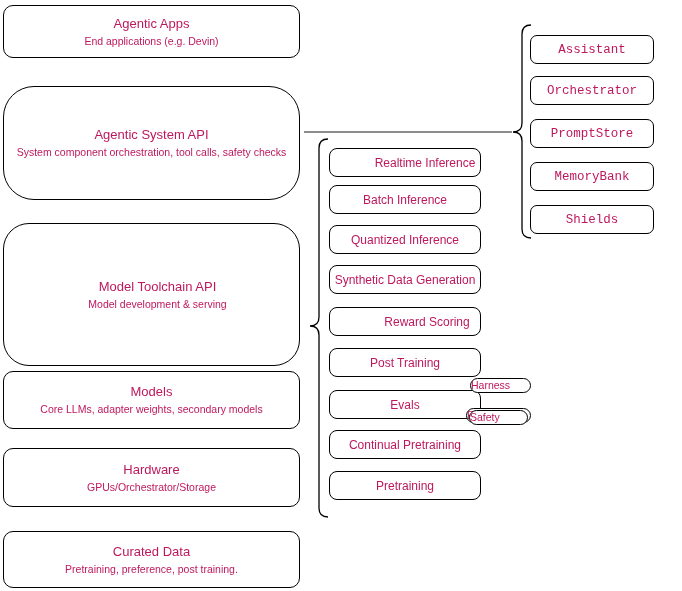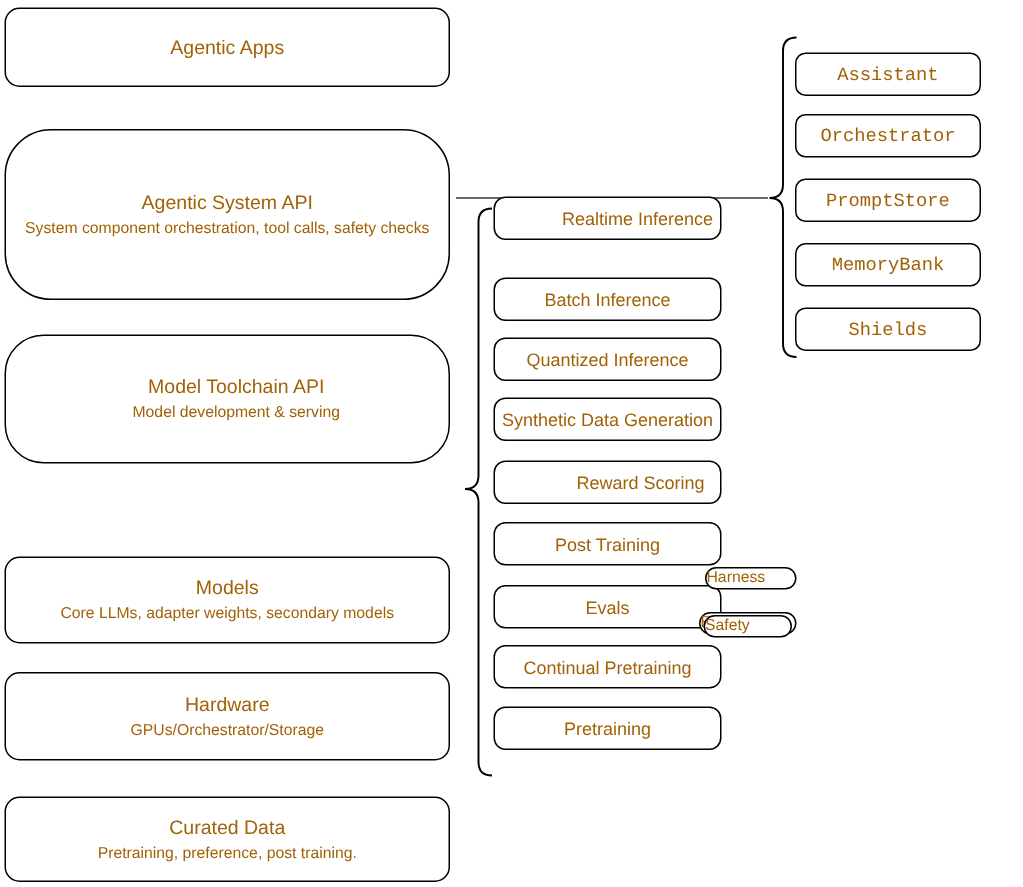--- a/index.html
+++ b/index.html
@@ -2,21 +2,21 @@
 <html><head>
 <meta charset="utf-8">
 <style>
   html, body { margin: 0; padding: 0; background: #ffffff; }
   .canvas {
     position: relative;
     width: 682px;
     height: 591px;
     background: #ffffff;
     font-family: "Liberation Sans", sans-serif;
-    color: #a16207;
+    color: #be185d;
     overflow: hidden;
   }
   .overlay {
     position: absolute;
     top: 0; left: 0;
     width: 682px; height: 591px;
     z-index: 1;
   }
   .node {
     position: absolute;
@@ -65,43 +65,44 @@
 <div class="canvas">
 
   <svg class="overlay" viewBox="0 0 682 591" xmlns="http://www.w3.org/2000/svg">
     <path d="M 304 132 L 512 132" stroke="#666666" stroke-width="1.3" fill="none"></path>
     <path d="M 328 139 Q 319 139 319 148 L 319 317 Q 319 326 310 326 Q 319 326 319 335 L 319 508 Q 319 517 328 517" stroke="#000000" stroke-width="1.3" fill="none"></path>
     <path d="M 531 25 Q 522 25 522 34 L 522 123 Q 522 132 513 132 Q 522 132 522 141 L 522 229 Q 522 238 531 238" stroke="#000000" stroke-width="1.3" fill="none"></path>
   </svg>
 
   <div class="node lbox r10" style="top:5px; height:53px;">
     <div class="ltitle">Agentic Apps</div>
+    <div class="lsub">End applications (e.g. Devin)</div>
   </div>
   <div class="node lbox r26" style="top:86px; height:114px;border-radius:31px;">
     <div class="ltitle">Agentic System API</div>
     <div class="lsub">System component orchestration, tool calls, safety checks</div>
   </div>
-  <div class="node lbox r26" style="top:223px; height:86px;padding-left:12px;">
+  <div class="node lbox r26" style="top:223px; height:143px;padding-left:12px;">
     <div class="ltitle">Model Toolchain API</div>
     <div class="lsub">Model development &amp; serving</div>
   </div>
   <div class="node lbox r10" style="top:371px; height:58px;">
     <div class="ltitle">Models</div>
     <div class="lsub">Core LLMs, adapter weights, secondary models</div>
   </div>
   <div class="node lbox r10" style="top:448px; height:59px;">
     <div class="ltitle">Hardware</div>
     <div class="lsub">GPUs/Orchestrator/Storage</div>
   </div>
   <div class="node lbox r10" style="top:531px; height:57px;">
     <div class="ltitle">Curated Data</div>
     <div class="lsub">Pretraining, preference, post training.</div>
   </div>
 
-  <div class="node mbox" style="top:131px;padding-left:40px;">
+  <div class="node mbox" style="top:148px;padding-left:40px;">
     <span>Realtime Inference</span>
   </div>
   <div class="node mbox" style="top:225px;">
     <span>Quantized Inference</span>
   </div>
   <div class="node mbox" style="top:185px;">
     <span>Batch Inference</span>
   </div>
   <div class="node mbox" style="top:265px;">
     <span>Synthetic Data Generation</span>

